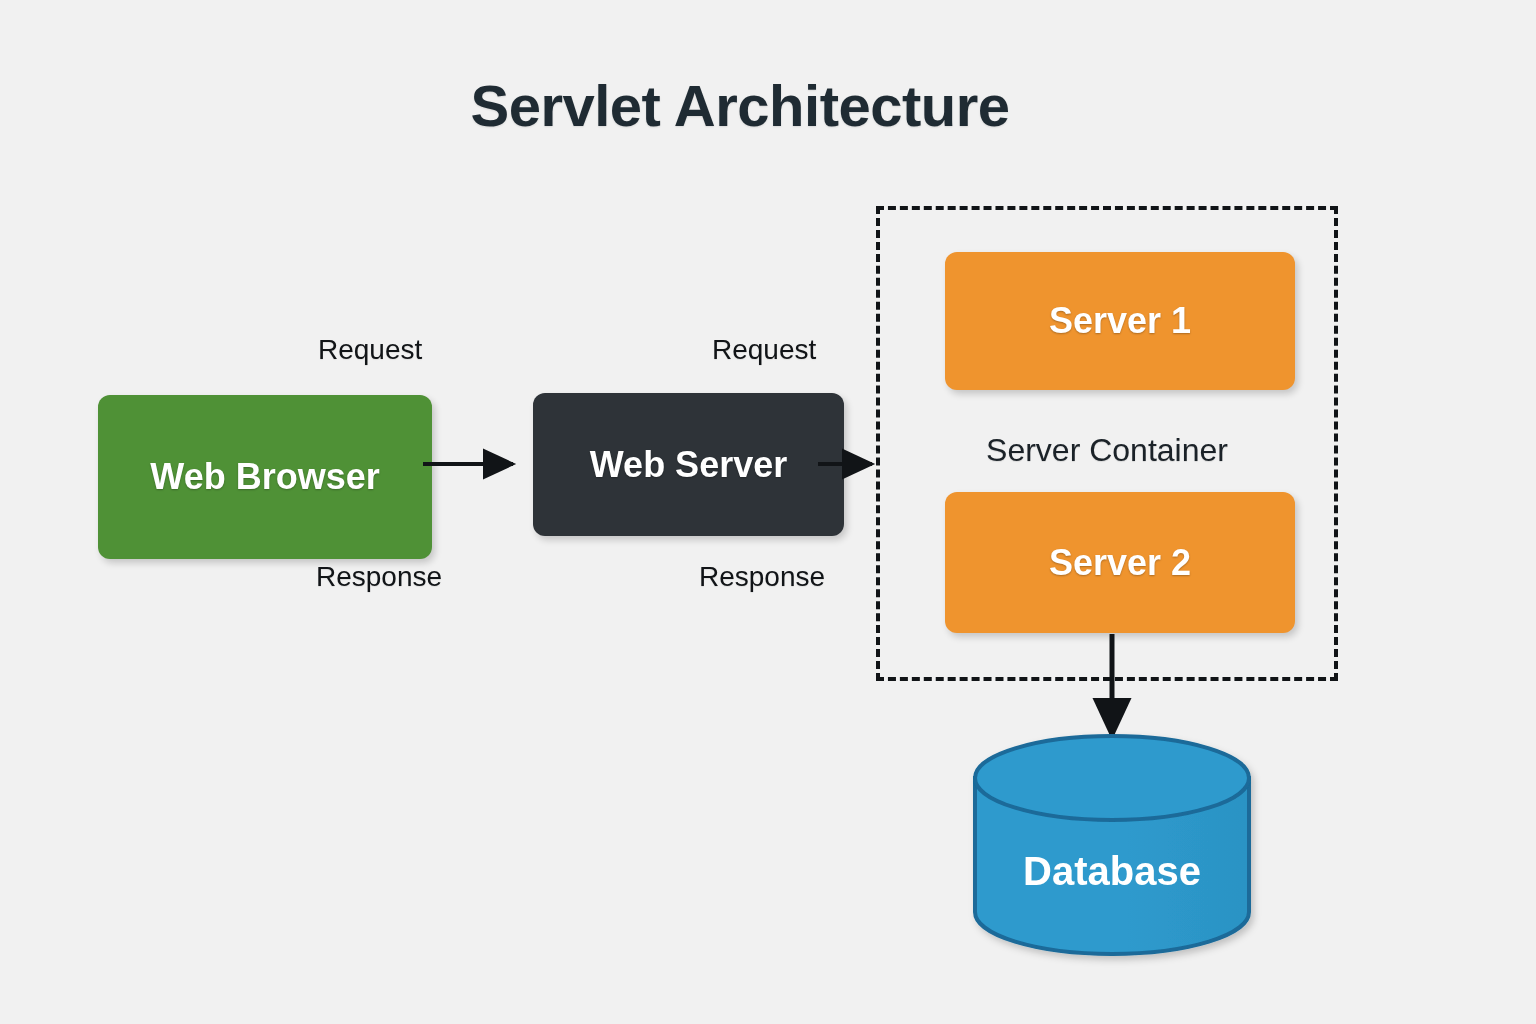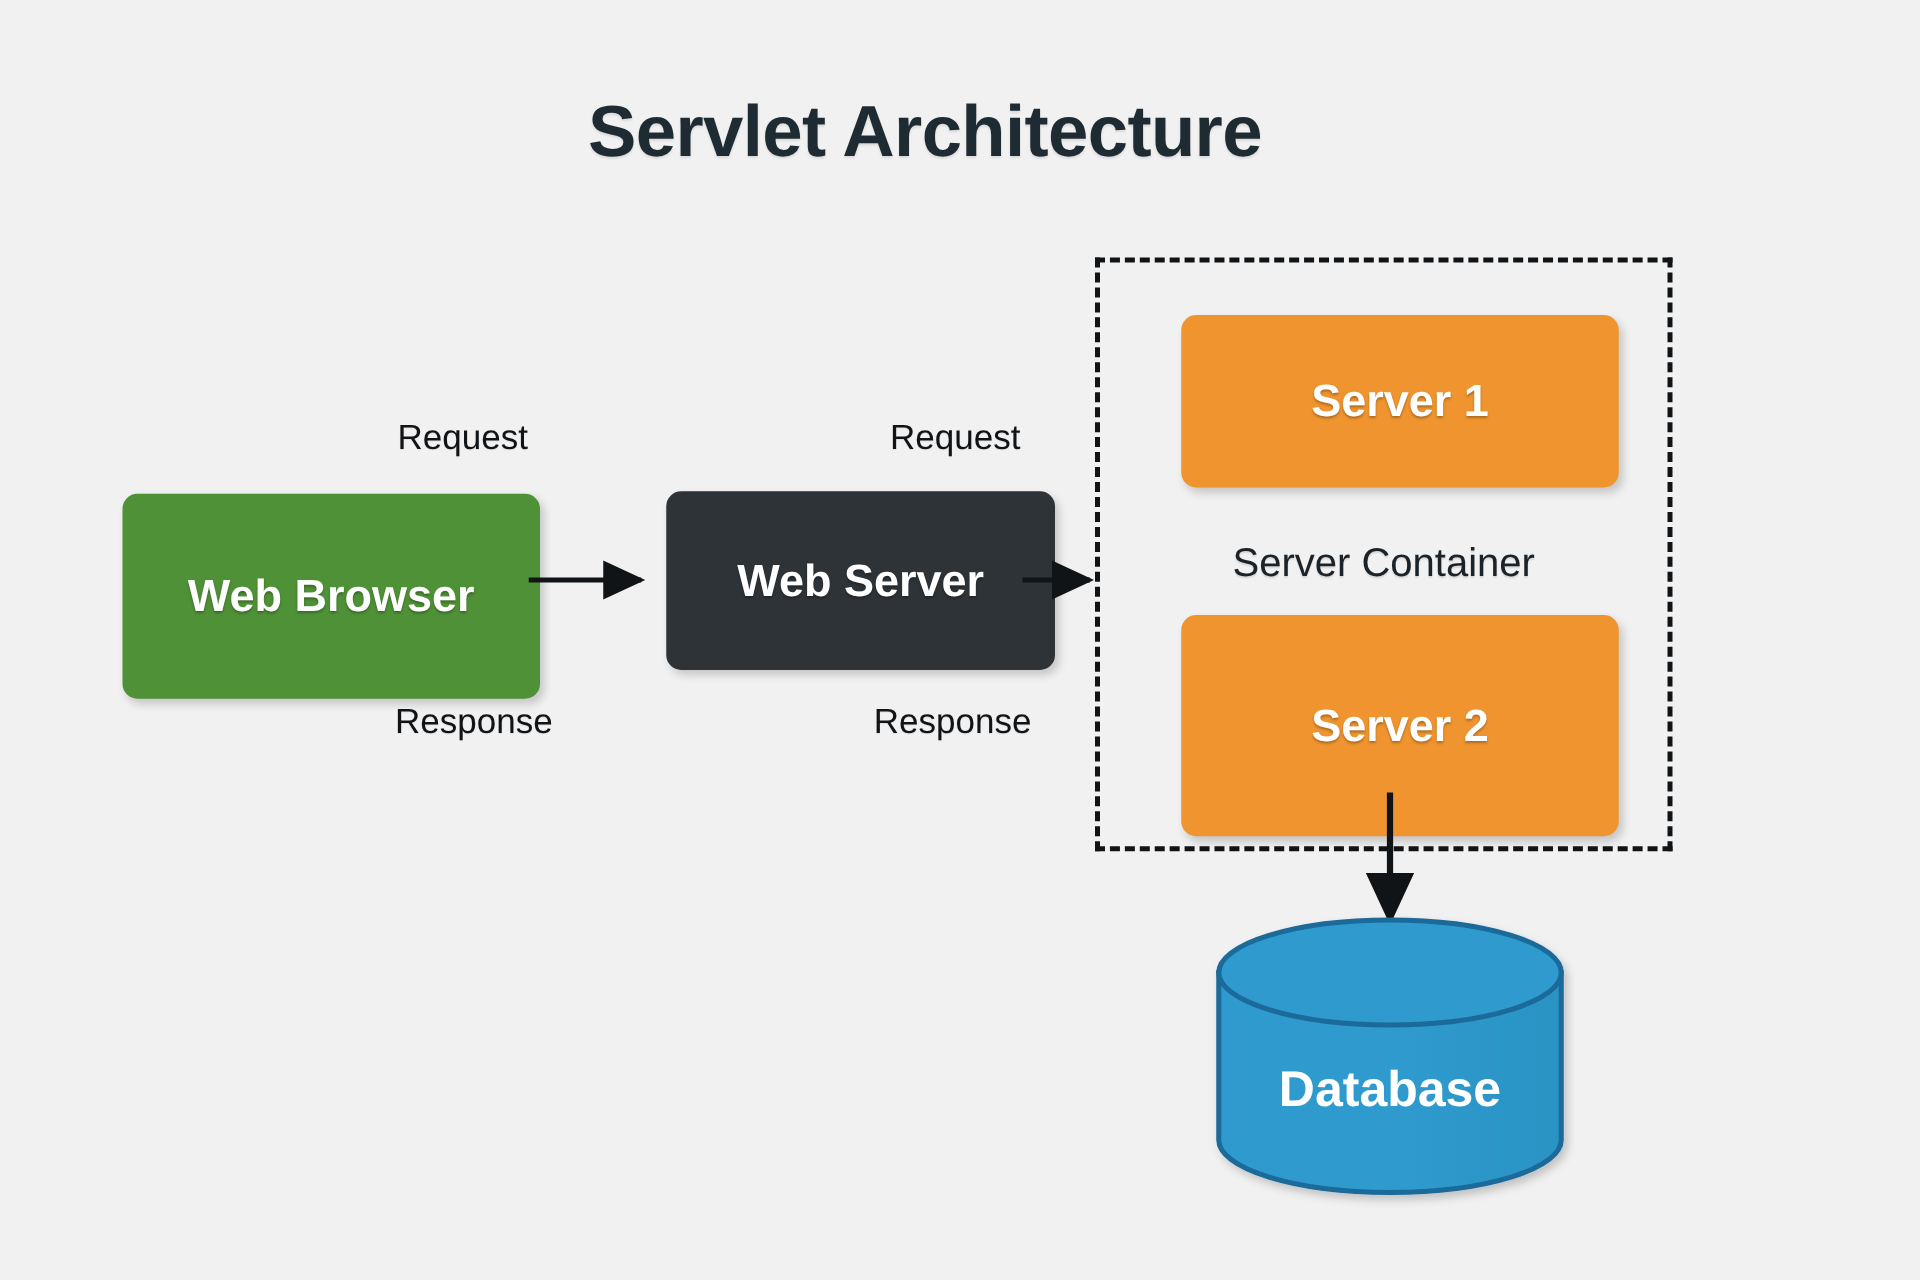--- a/index.html
+++ b/index.html
@@ -57,21 +57,21 @@
   }
   #web-server {
     left: 523px; top: 393px;  width: 311px;  height: 143px;
     background: #2e3338;
   }
   #server-1 {
     left: 935px; top: 252px;  width: 350px;  height: 138px;
     background: #ef942e;
   }
   #server-2 {
-    left: 935px; top: 492px;  width: 350px;  height: 177px;
+    left: 935px; top: 492px;  width: 350px;  height: 141px;
     background: #ef942e;
   }
 
   
   #server-container-box {
     position: absolute;
     left: 876px; top: 206px;
     width: 462px; height: 475px;
     border: 4px dashed #111417;
     box-sizing: border-box;

